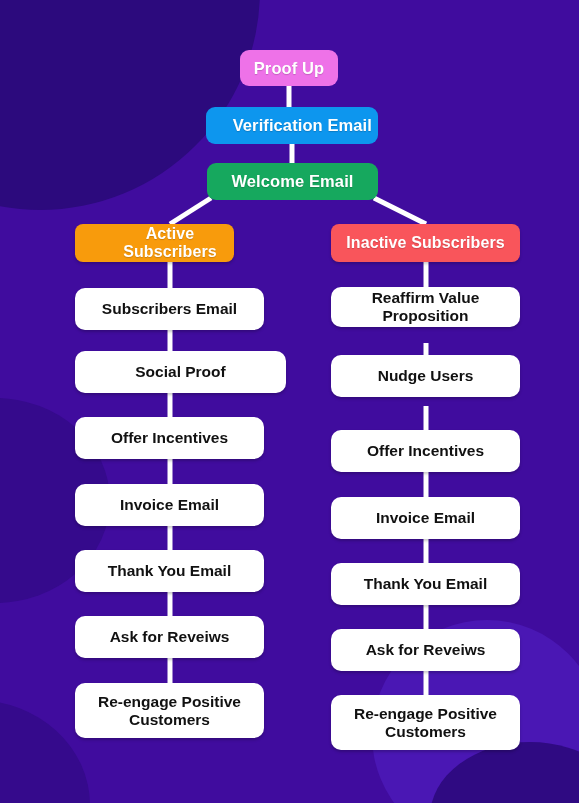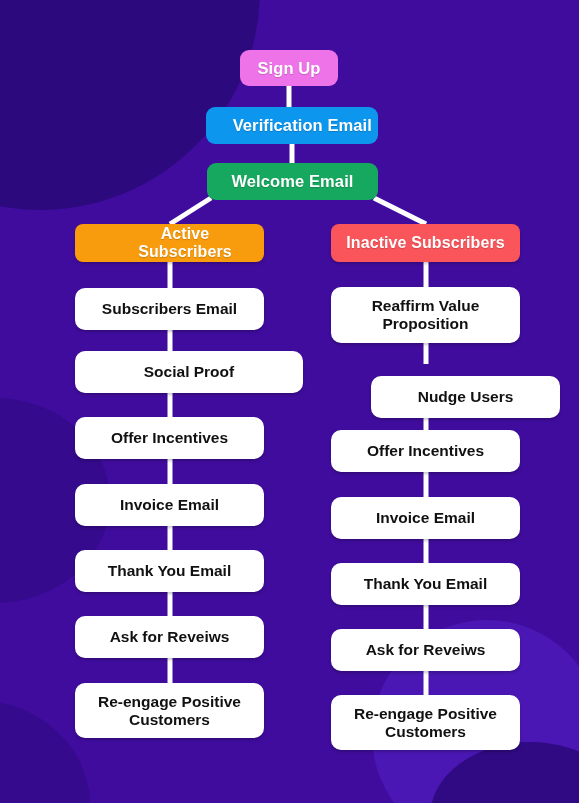--- a/index.html
+++ b/index.html
@@ -131,59 +131,59 @@
       <line x1="426" y1="343" x2="426" y2="364" stroke="#ffffff" stroke-width="5" stroke-linecap="butt"></line>
       <line x1="426" y1="406" x2="426" y2="430" stroke="#ffffff" stroke-width="5" stroke-linecap="butt"></line>
       <line x1="426" y1="472" x2="426" y2="497" stroke="#ffffff" stroke-width="5" stroke-linecap="butt"></line>
       <line x1="426" y1="539" x2="426" y2="563" stroke="#ffffff" stroke-width="5" stroke-linecap="butt"></line>
       <line x1="426" y1="605" x2="426" y2="629" stroke="#ffffff" stroke-width="5" stroke-linecap="butt"></line>
       <line x1="426" y1="671" x2="426" y2="695" stroke="#ffffff" stroke-width="5" stroke-linecap="butt"></line>
     </svg>
 
   <div id="nodes">
       <div class="node color" style="left: 240px; top: 50px; width: 98px; height: 36px; background: rgb(238, 114, 232);">
-        <span class="node-label">Sign Up</span>
+        <span class="node-label">Proof Up</span>
       </div>
       <div class="node color" style="left: 206px; top: 107px; width: 172px; height: 37px; background: rgb(13, 150, 238); text-align: right;">
         <span class="node-label">Verification Email</span>
       </div>
       <div class="node color" style="left: 207px; top: 163px; width: 171px; height: 37px; background: rgb(22, 168, 94); text-align: center;">
         <span class="node-label">Welcome Email</span>
       </div>
-      <div class="node color header" style="left: 75px; top: 224px; width: 189px; height: 38px; background: rgb(248, 155, 12); padding-left: 31px;">
+      <div class="node color header" style="left: 75px; top: 224px; width: 159px; height: 38px; background: rgb(248, 155, 12); padding-left: 31px;">
         <span class="node-label">Active Subscribers</span>
       </div>
       <div class="node plain" style="left: 75px; top: 288px; width: 189px; height: 42px;">
         <span class="node-label">Subscribers Email</span>
       </div>
-      <div class="node plain" style="left: 75px; top: 351px; width: 228px; height: 42px;">
+      <div class="node plain" style="left: 75px; top: 351px; width: 211px; height: 42px;">
         <span class="node-label">Social Proof</span>
       </div>
       <div class="node plain" style="left: 75px; top: 417px; width: 189px; height: 42px;">
         <span class="node-label">Offer Incentives</span>
       </div>
       <div class="node plain" style="left: 75px; top: 484px; width: 189px; height: 42px;">
         <span class="node-label">Invoice Email</span>
       </div>
       <div class="node plain" style="left: 75px; top: 550px; width: 189px; height: 42px;">
         <span class="node-label">Thank You Email</span>
       </div>
       <div class="node plain" style="left: 75px; top: 616px; width: 189px; height: 42px;">
         <span class="node-label">Ask for Reveiws</span>
       </div>
       <div class="node plain" style="left: 75px; top: 683px; width: 189px; height: 55px;">
         <span class="node-label">Re-engage Positive Customers</span>
       </div>
       <div class="node color header" style="left: 331px; top: 224px; width: 189px; height: 38px; background: rgb(249, 85, 91); justify-content: flex-end;">
         <span class="node-label">Inactive Subscribers</span>
       </div>
-      <div class="node plain" style="left: 331px; top: 287px; width: 189px; height: 56px; border-radius: 10px;">
+      <div class="node plain" style="left: 331px; top: 287px; width: 189px; height: 40px; border-radius: 10px;">
         <span class="node-label">Reaffirm Value Proposition</span>
       </div>
-      <div class="node plain" style="left: 331px; top: 376px; width: 189px; height: 42px; margin-left: 40px;">
+      <div class="node plain" style="left: 331px; top: 355px; width: 189px; height: 42px;">
         <span class="node-label">Nudge Users</span>
       </div>
       <div class="node plain" style="left: 331px; top: 430px; width: 189px; height: 42px;">
         <span class="node-label">Offer Incentives</span>
       </div>
       <div class="node plain" style="left: 331px; top: 497px; width: 189px; height: 42px;">
         <span class="node-label">Invoice Email</span>
       </div>
       <div class="node plain" style="left: 331px; top: 563px; width: 189px; height: 42px;">
         <span class="node-label">Thank You Email</span>

